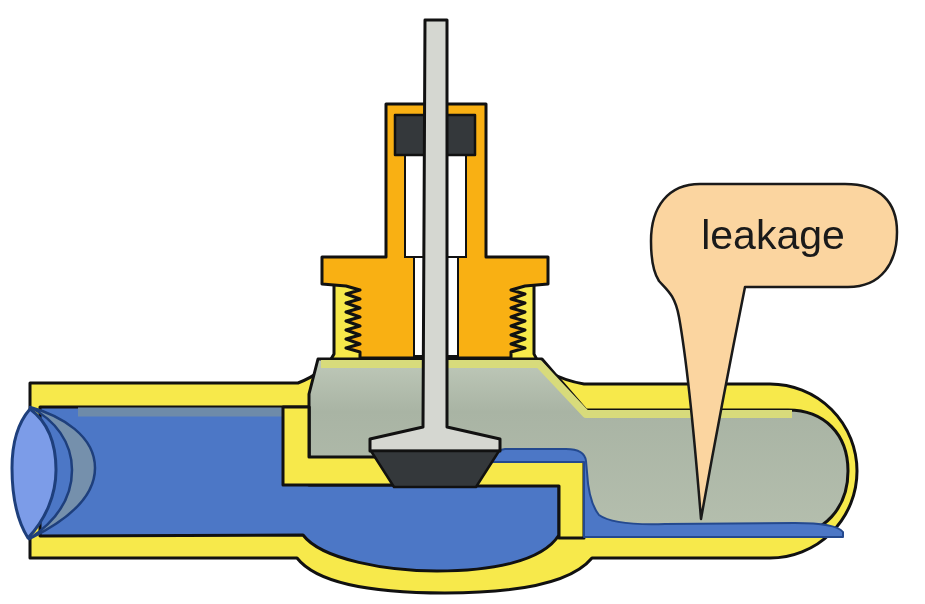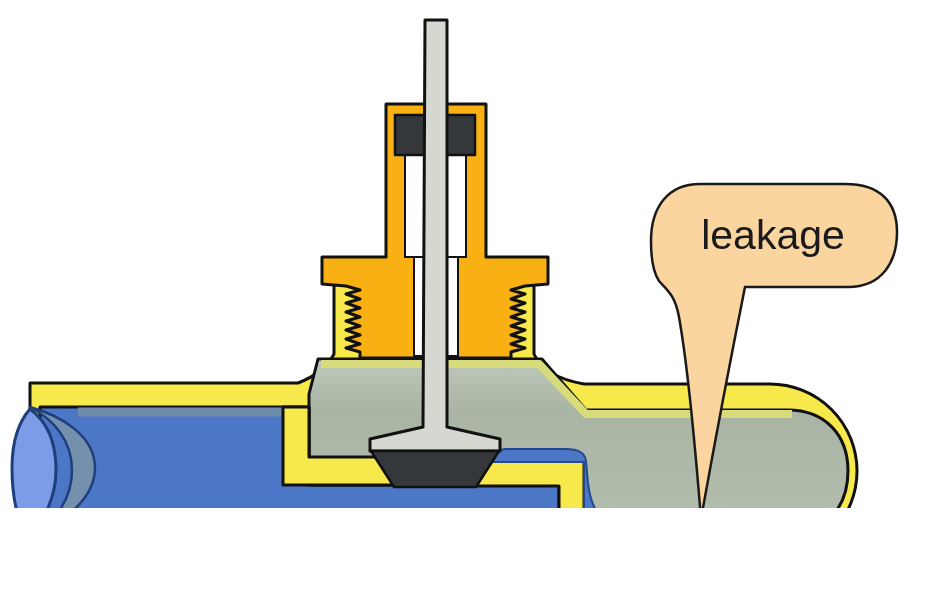--- a/index.html
+++ b/index.html
@@ -1,16 +1,16 @@
 <!DOCTYPE html>
 <html style="--background: #FFFFFF; --outline: #111111; --body-yellow: #F7E94B; --bonnet-orange: #F9B013; --stem-gray: #D5D7D1; --metal-dark: #34383B; --water-blue: #4C77C6; --water-light: #7C9CE8; --water-edge-navy: #1E3F7C; --pipe-rim-blue-gray: #7590AC; --water-shadow-band: #6E8BA9; --leak-edge-blue: #24498F; --chamber-green-light: #BFC9B9; --chamber-green-mid: #A9B4A4; --chamber-green-low: #B5BFAE; --ceiling-highlight: #D8DB7B; --callout-fill: #FBD5A0;"><head>
 <meta charset="utf-8">
 <style>
   html,body{margin:0;padding:0;background:var(--background,#fff);}
-  .stage{width:925px;height:508px;position:relative;font-family:"Liberation Sans",sans-serif;text-align:right;}
+  .stage{width:925px;height:604px;position:relative;font-family:"Liberation Sans",sans-serif;text-align:right;}
   svg{display:block;}
   .outline{stroke:var(--outline,#111);stroke-width:3;stroke-linejoin:round;stroke-linecap:round;}
   .body-yellow{fill:var(--body-yellow,#F7E94B);}
   .bonnet-orange{fill:var(--bonnet-orange,#F9B013);}
   .stem-gray{fill:var(--stem-gray,#D5D7D1);}
   .metal-dark{fill:var(--metal-dark,#34383B);stroke:var(--outline,#111);stroke-width:2.5;stroke-linejoin:round;}
   .water{fill:var(--water-blue,#4C77C6);}
   .leak{fill:var(--water-blue,#4C77C6);stroke:var(--leak-edge-blue,#24498F);stroke-width:2;stroke-linejoin:round;}
   .bore{fill:#fff;stroke:var(--outline,#111);stroke-width:2;}
   .rim{fill:var(--pipe-rim-blue-gray,#7590AC);stroke:var(--water-edge-navy,#1E3F7C);stroke-width:2.5;stroke-linejoin:round;}

